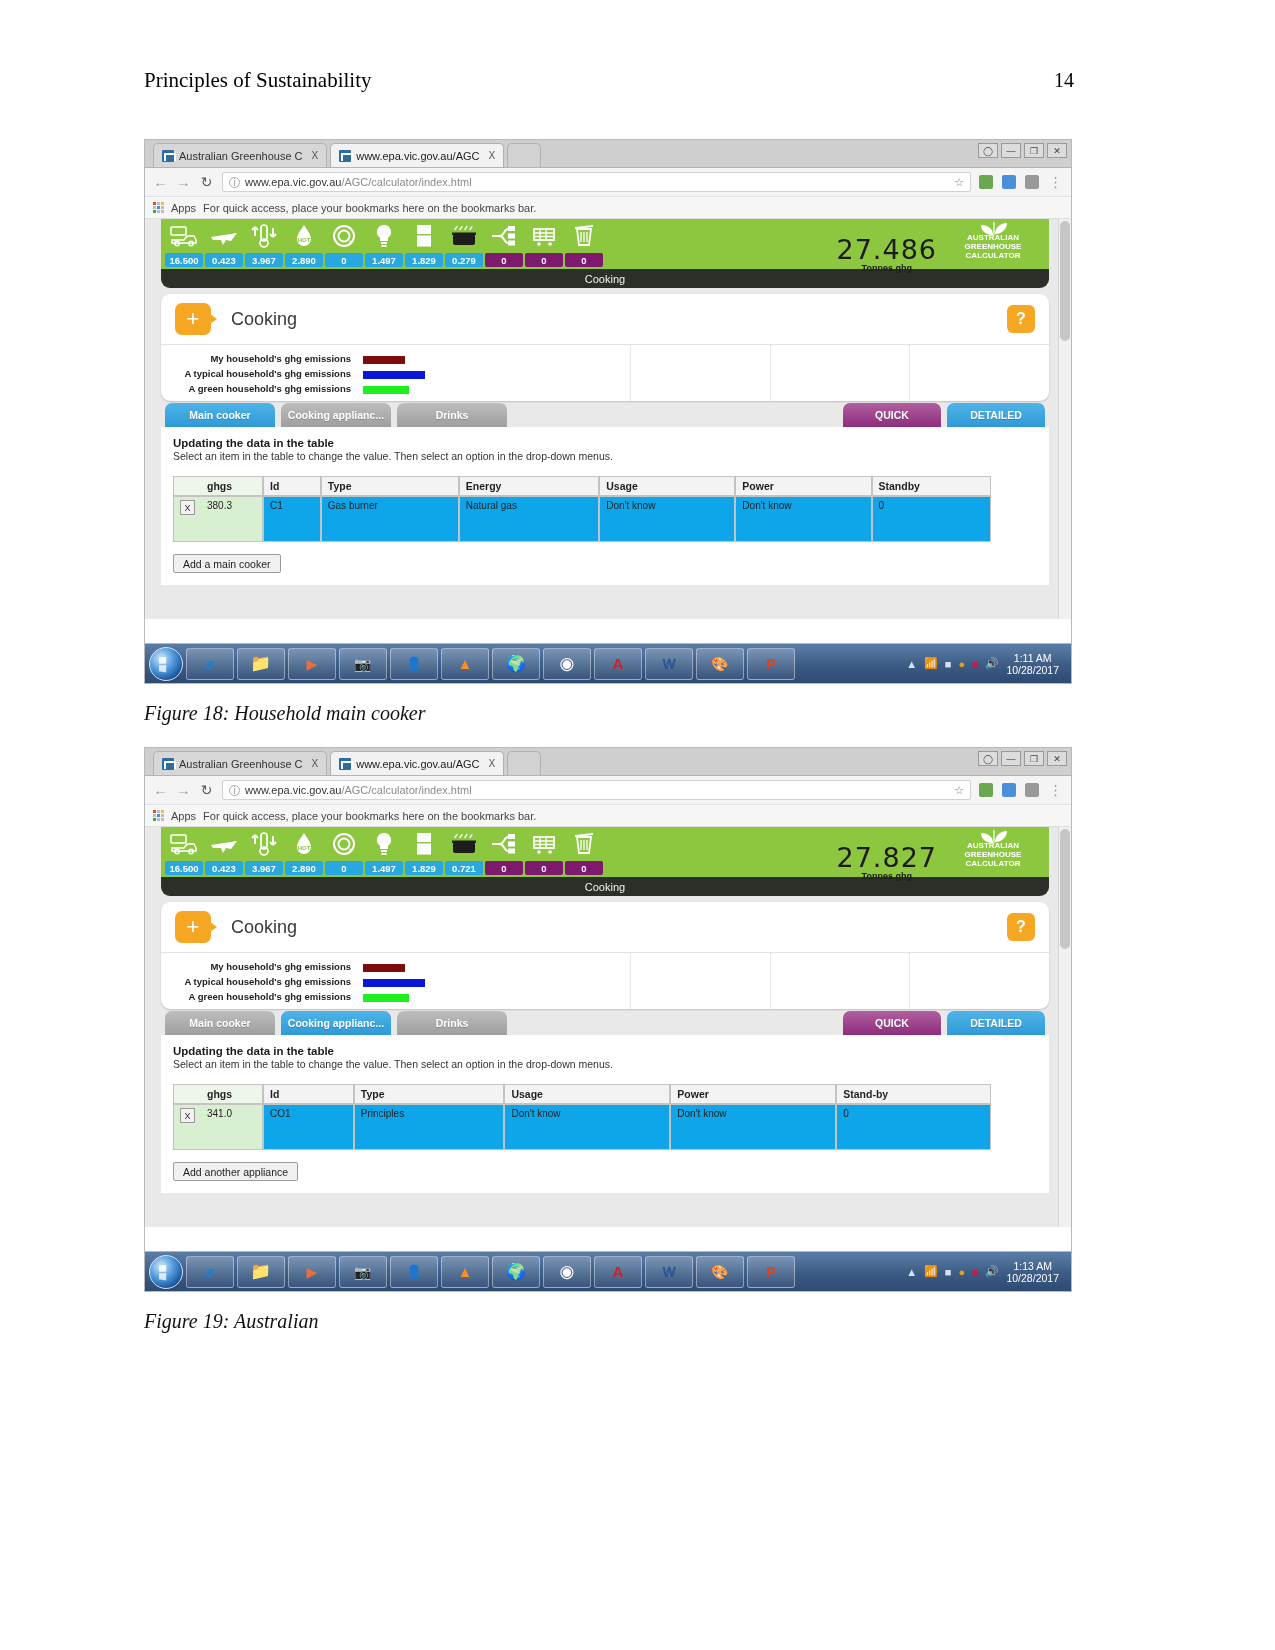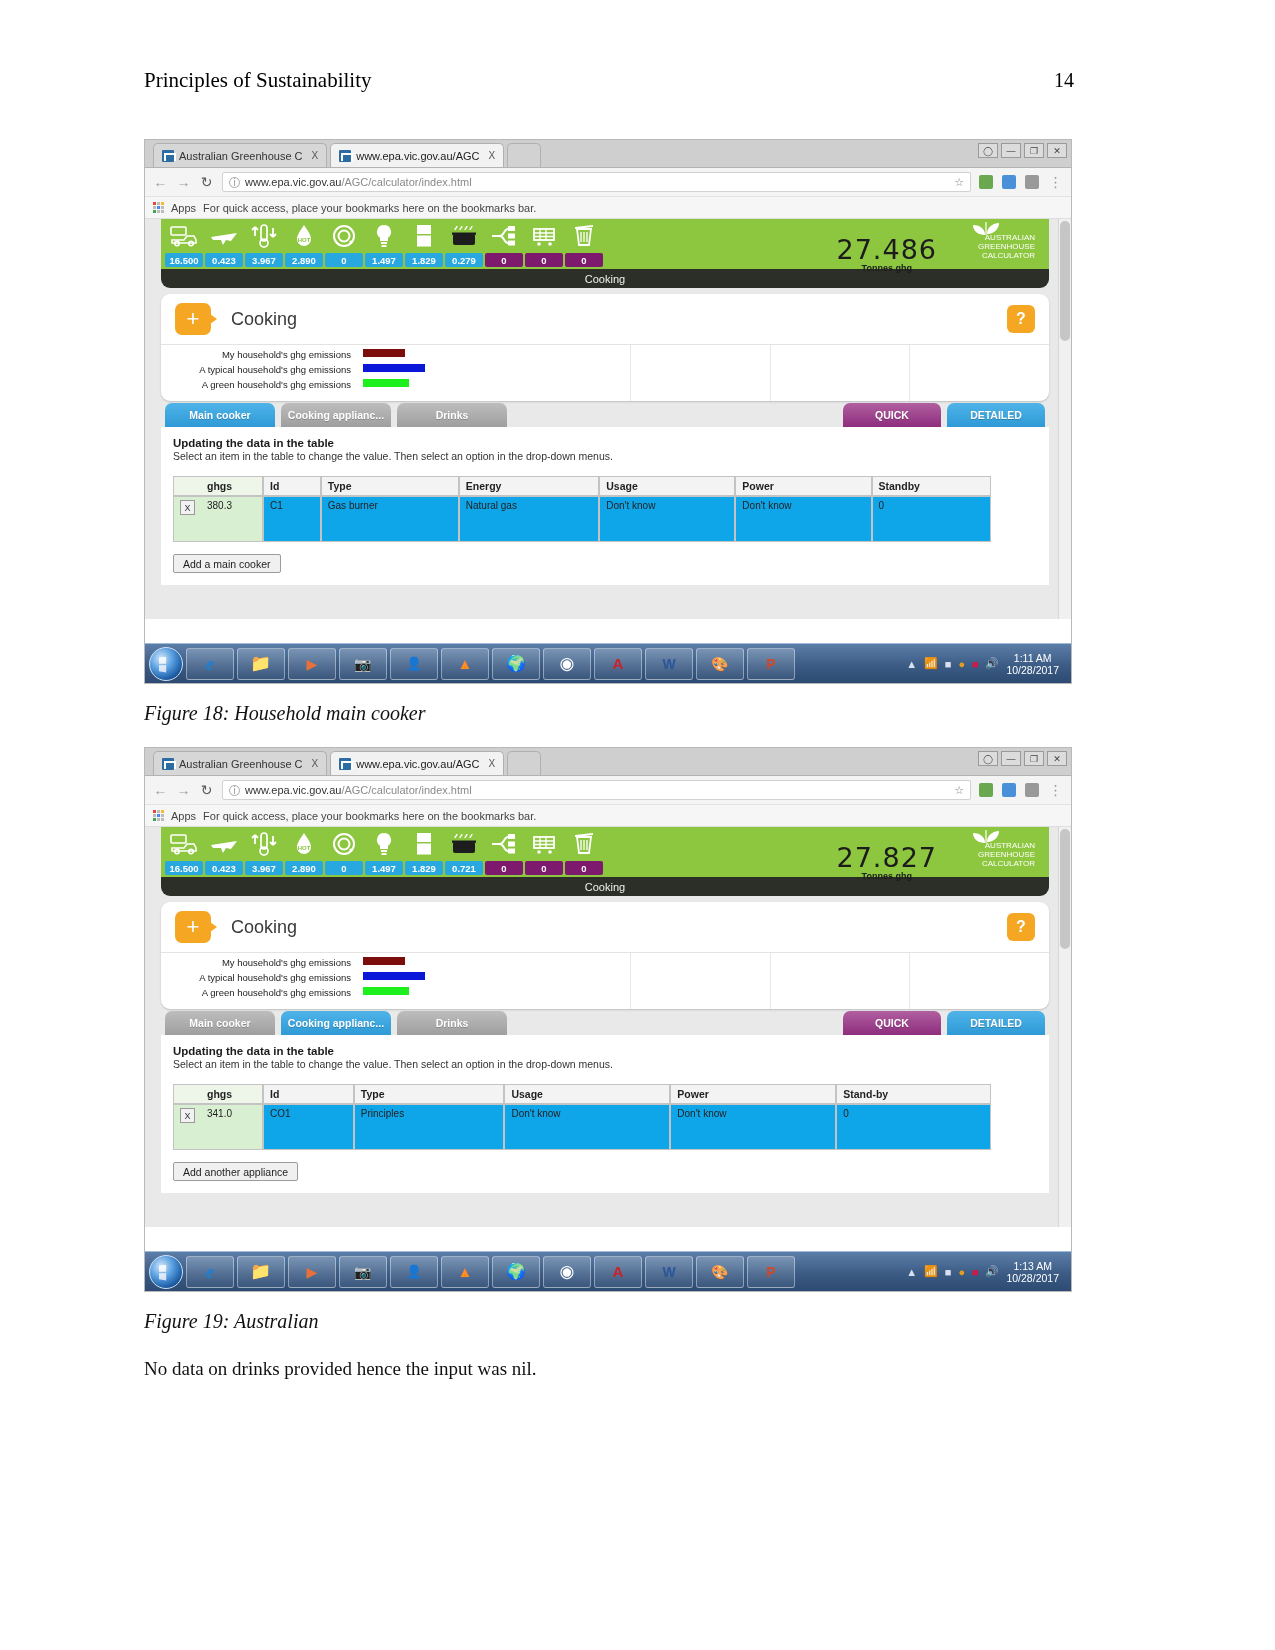--- a/index.html
+++ b/index.html
@@ -146,22 +146,22 @@
     font-family:"Liberation Sans", sans-serif;
   }
   .valbox.purple { background:#7d1a6e; }
   .total {
     position:absolute; right:112px; top:2px; text-align:center; color:#1c1c1c;
   }
   .total .num { font-size:27px; font-weight:normal; letter-spacing:1px; line-height:30px;
                 font-family:"DejaVu Sans", sans-serif;margin-top:14px; }
   .total .unit { font-size:9px; font-weight:bold; margin-top:-2px; }
   .brand {
-    position:absolute; right:14px; top:2px; width:100px; color:#fff;
-    font-size:8px; font-weight:normal; line-height:9px; text-align:right;
+    position:absolute; right:6px; top:2px; width:100px; color:#fff;
+    font-size:8px; font-weight:bold; line-height:9px; text-align:center;
     font-family:"Liberation Sans", sans-serif;
   }
   .brand .leaf { position:absolute; right:34px; top:-1px; }
 
   .darkbar {
     background:#2b2f27; height:19px; color:#f0f0f0; font-size:11px;
     display:flex; align-items:center; justify-content:center;
     border-radius:0 0 9px 9px;
   }
 
@@ -186,22 +186,22 @@
   .helpbtn {
     margin-left:auto; width:28px; height:28px; border-radius:6px; background:#f5a623;
     color:#fff; font-size:16px; font-weight:bold; display:flex; align-items:center; justify-content:center;
   }
   .legend {
     border-top:1px solid #e3e3e3; display:flex; height:57px;
   }
   .legend-col { flex:1; border-right:1px solid #e7e7e7; }
   .legend-col:last-child { border-right:none; }
   .legend-first { width:330px; flex:none; padding:4px 0 0 12px; }
-  .lg-row { display:flex; align-items:flex-start; height:15px; font-size:9.5px; color:#222;
-            font-family:"Liberation Sans", sans-serif; }
+  .lg-row { display:flex; align-items:flex-end; height:15px; font-size:9.5px; color:#222;
+            font-family:"Liberation Sans", sans-serif;font-weight:bold; }
   .lg-label { width:190px; text-align:right; padding-right:12px; white-space:nowrap; }
   .lg-bar { height:8px; }
 
   
   .apptabs { display:flex; align-items:flex-end; height:22px; margin-top:4px;
              padding-left:4px; position:relative; }
   .atab {
     height:24px; min-width:110px; display:flex; align-items:center; justify-content:center;
     font-size:10.5px; font-weight:bold; color:#fff; border-radius:7px 7px 0 0;
     margin-right:6px; background:linear-gradient(#bdbdbd,#9e9e9e);
@@ -883,15 +883,14 @@
         <span class="tray-ic">🔊</span>
         <div class="clock">
           <div>1:13 AM</div>
           <div>10/28/2017</div>
         </div>
       </div>
     </div>
   </div>
 
   <div class="caption" style="top:1310px">Figure 19: Australian</div>
-  <div class="body-text" style="top:1358px">No data on drinks provided hence the input was nil.</div>
 
 </div>
 
 </body></html>

